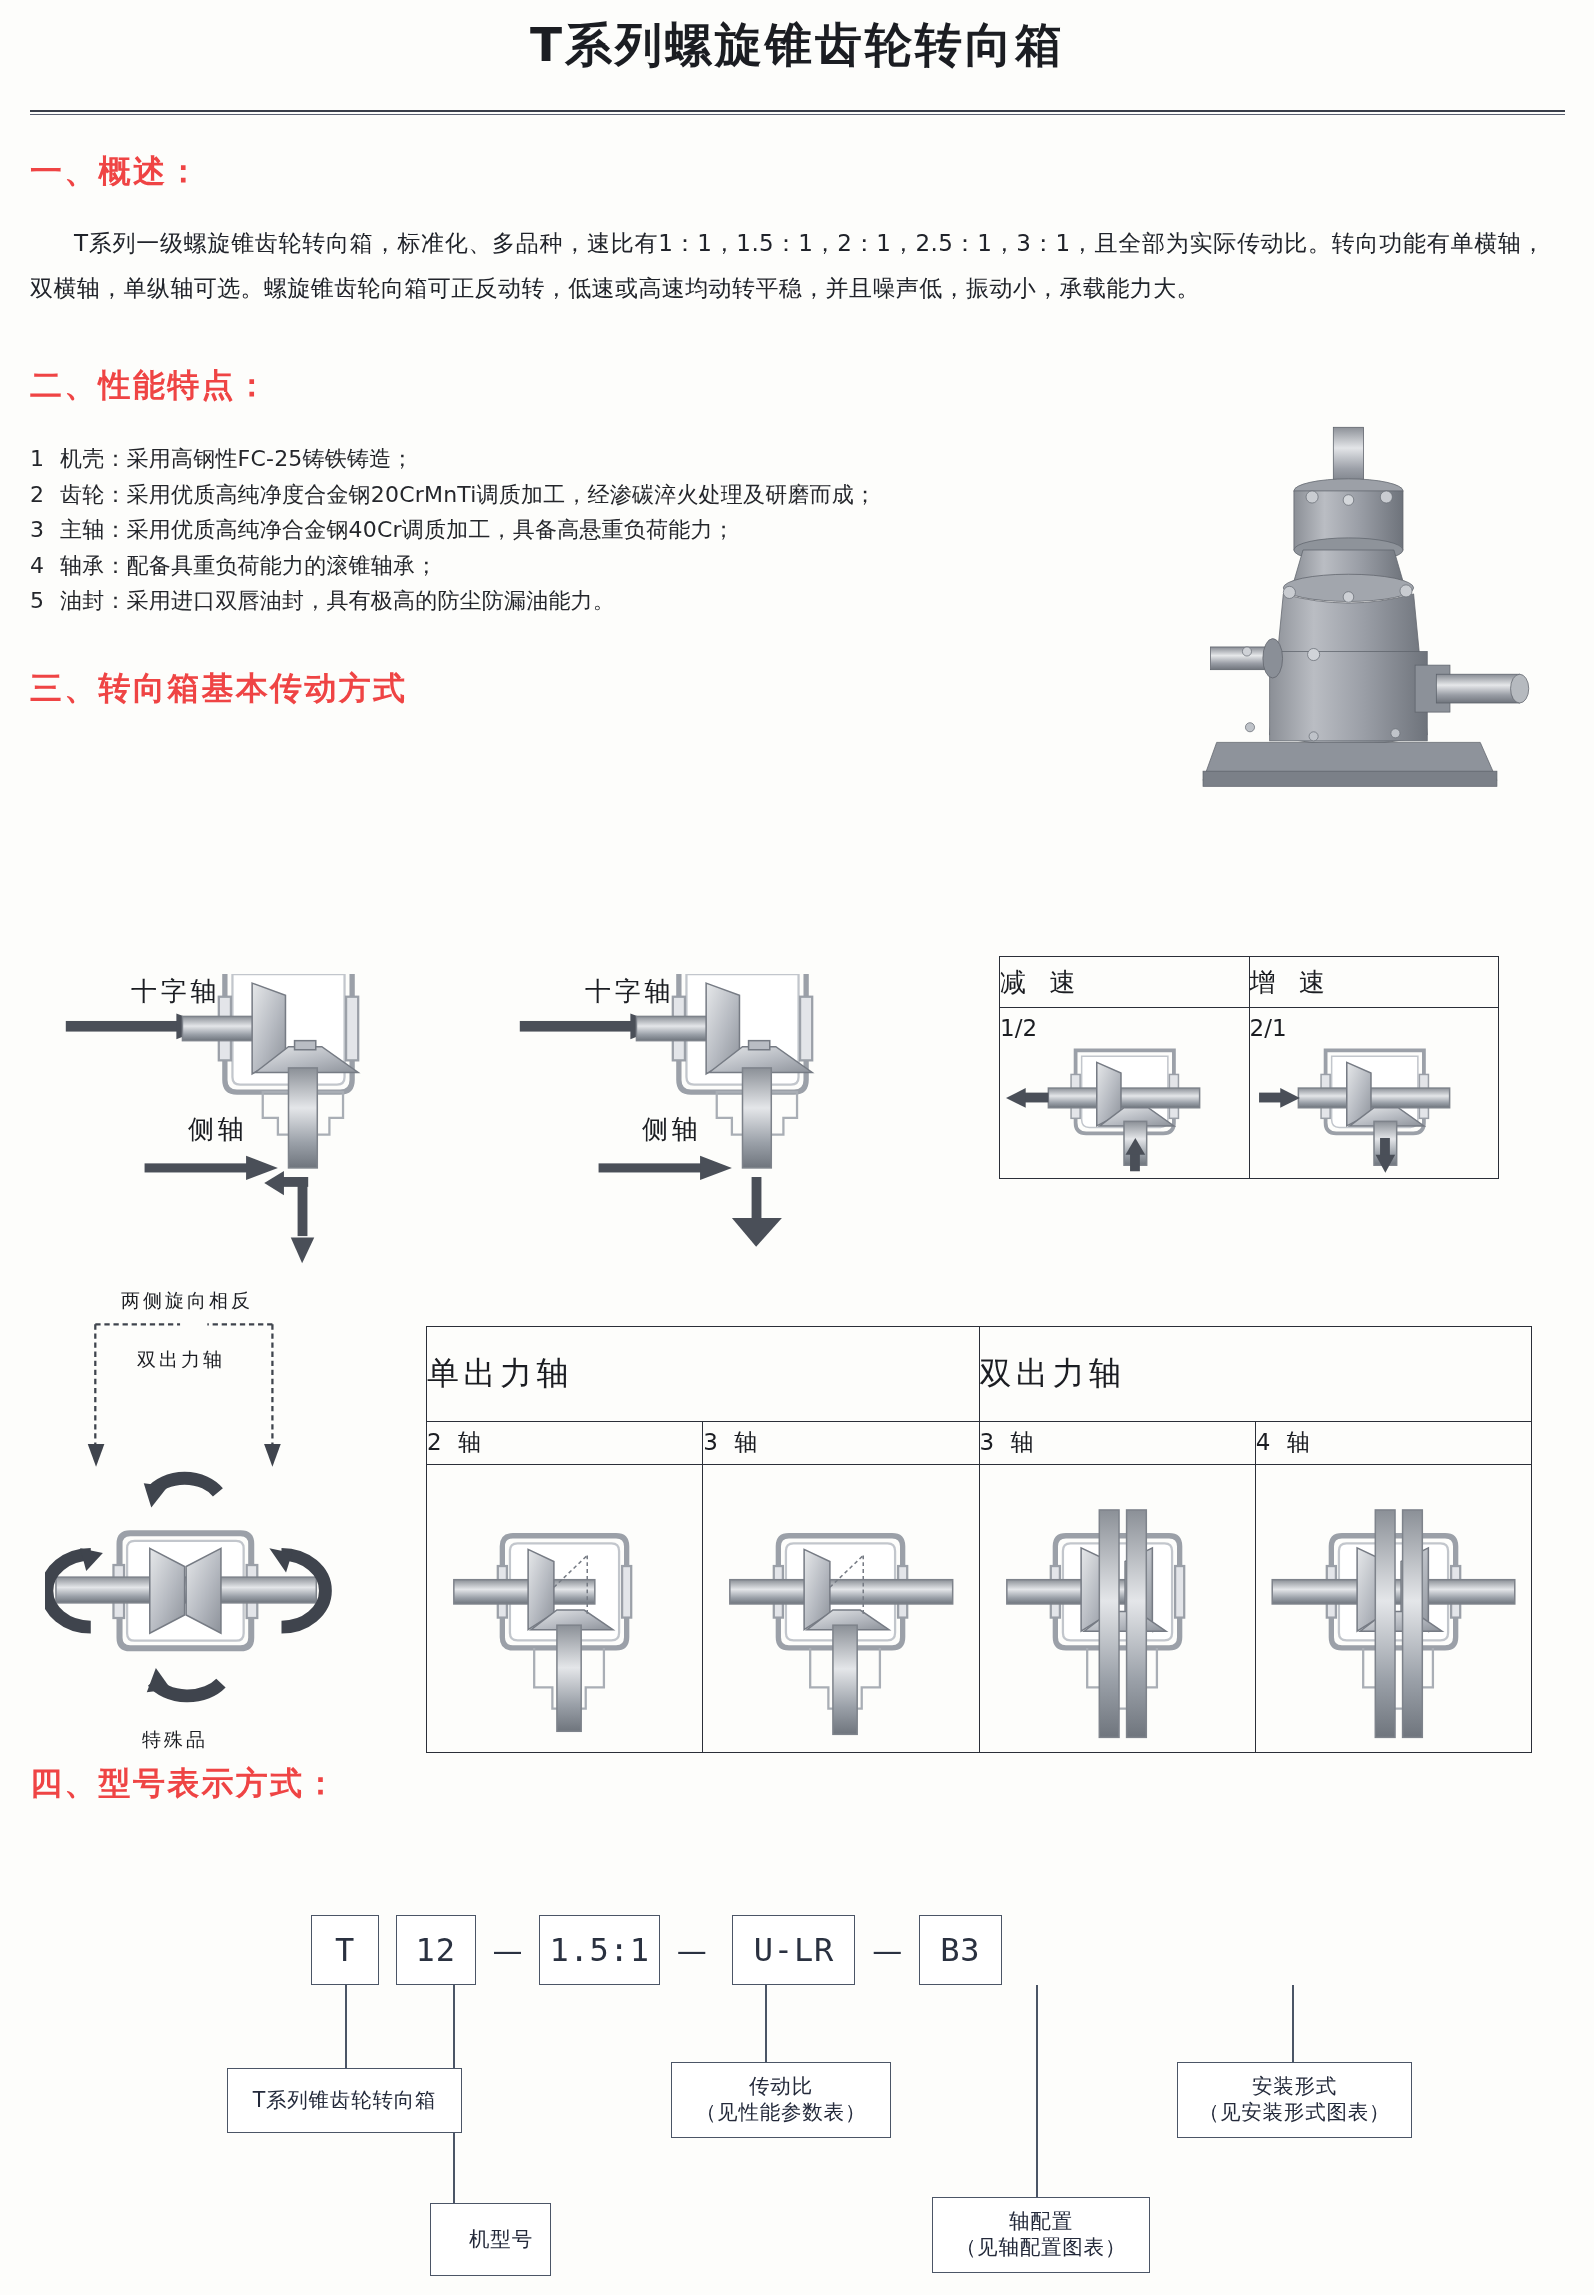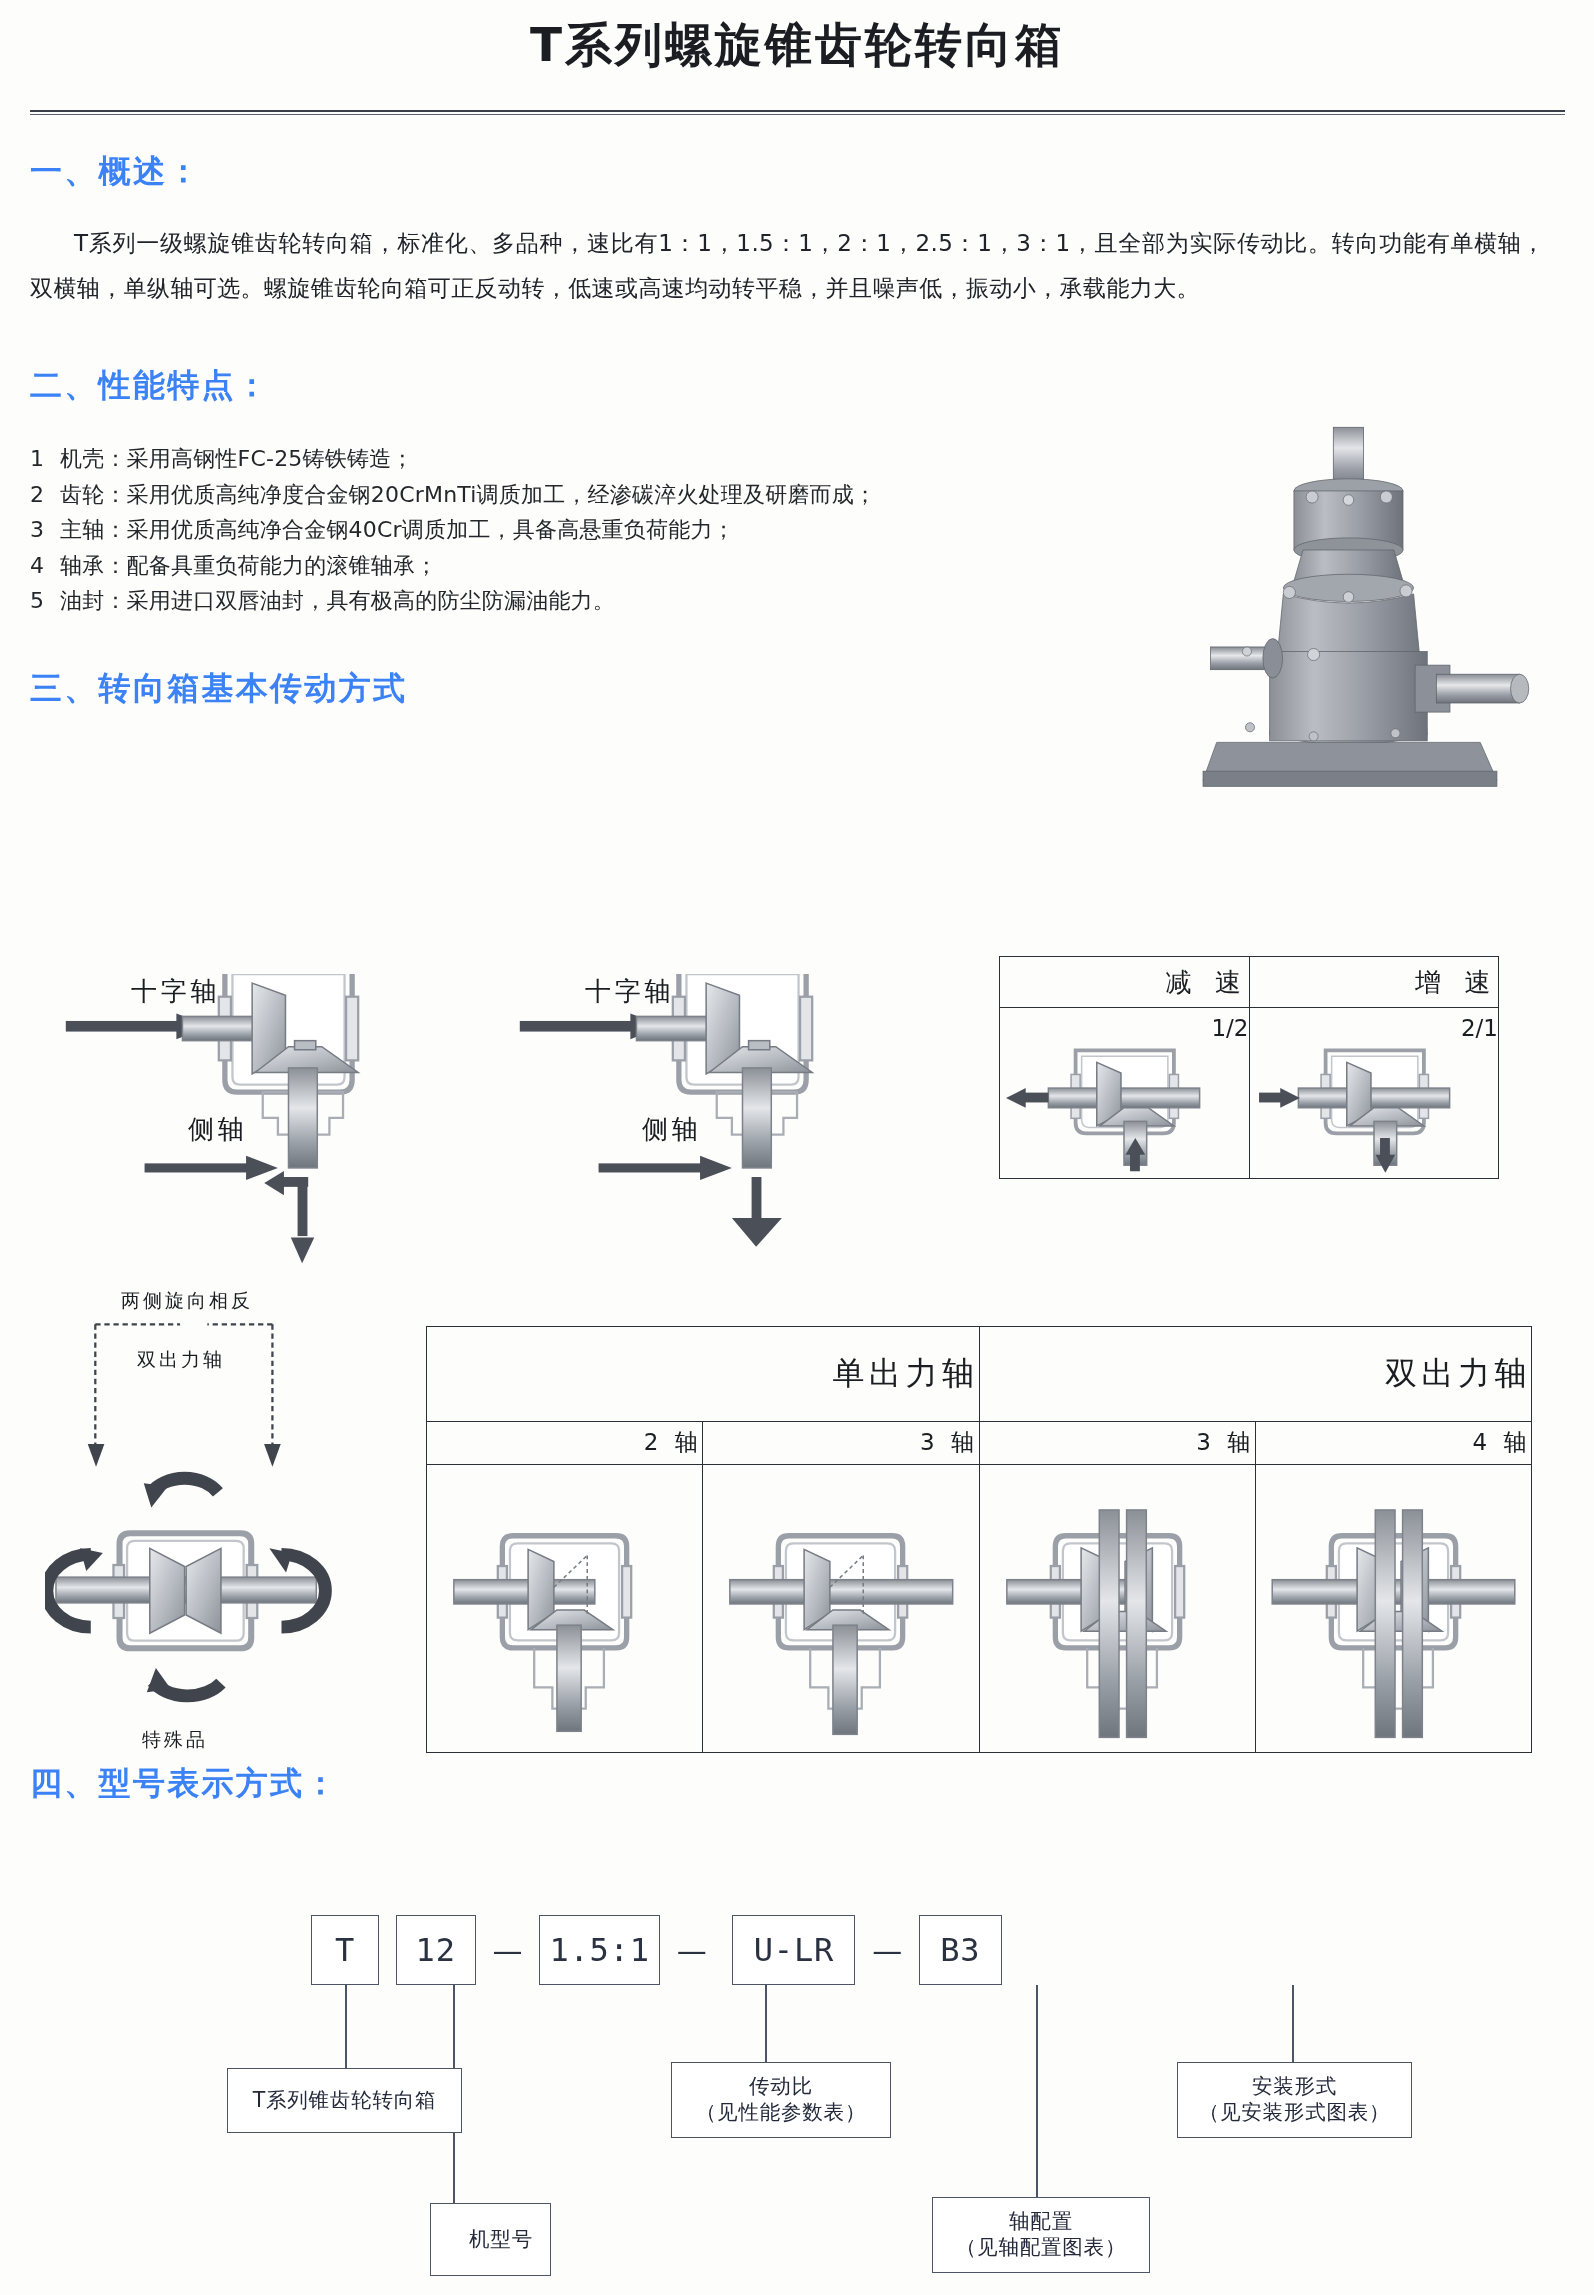--- a/index.html
+++ b/index.html
@@ -20,21 +20,21 @@
     font-size:47px; font-weight:bold; letter-spacing:3px;
     font-family:"DejaVu Sans","Liberation Sans",sans-serif;
     color:#1b1d22;
   }
   .title-rule { margin-top:33px; border-top:2.3px solid #3a3f4a; width:100%; }
   .title-rule2 { margin-top:2.3px; border-top:0.8px solid #5a6070; width:100%; }
 
   
   .sec-h {
     font-size:32px; font-weight:bold; letter-spacing:2.3px;
-    margin:0; color:#3b82f6;
+    margin:0; color:#ef4444;
   }
 
   
   .overview {
     font-size:23px; line-height:1.95; letter-spacing:0.4px;
     color:#20232a; text-align:justify;
   }
   .overview .indent { display:inline-block; width:44px; }
 
   
@@ -42,21 +42,21 @@
   .feat-row { display:flex; align-items:baseline; font-size:22px; line-height:1.62; }
   .feat-num { width:30px; flex:0 0 30px; }
   .feat-txt { flex:1 1 auto; letter-spacing:0.2px; }
 
   
   .photo-box { position:absolute; right:39px; top:424px; width:356px; height:455px; }
 
   
   table.grid { border-collapse:collapse; }
   table.grid td, table.grid th {
-    border:1.5px solid #2b2f38; text-align:right; vertical-align:middle;
+    border:1.5px solid #2b2f38; text-align:left; vertical-align:middle;
     font-weight:normal; color:#1b1d22;
   }
   .th-cn { font-size:26px; letter-spacing:7.6px; padding:7.6px 0; }
   .ratio-cell { font-size:23px; padding:4.5px 0 0 0; }
 
   .axis-head { font-size:32px; letter-spacing:4.5px; padding:25px 0; }
   .axis-sub  { font-size:23px; letter-spacing:4.5px; padding:5.3px 0; }
 
   
   .dlabel { font-size:26px; letter-spacing:3.8px; color:#1b1d22; white-space:nowrap; }

